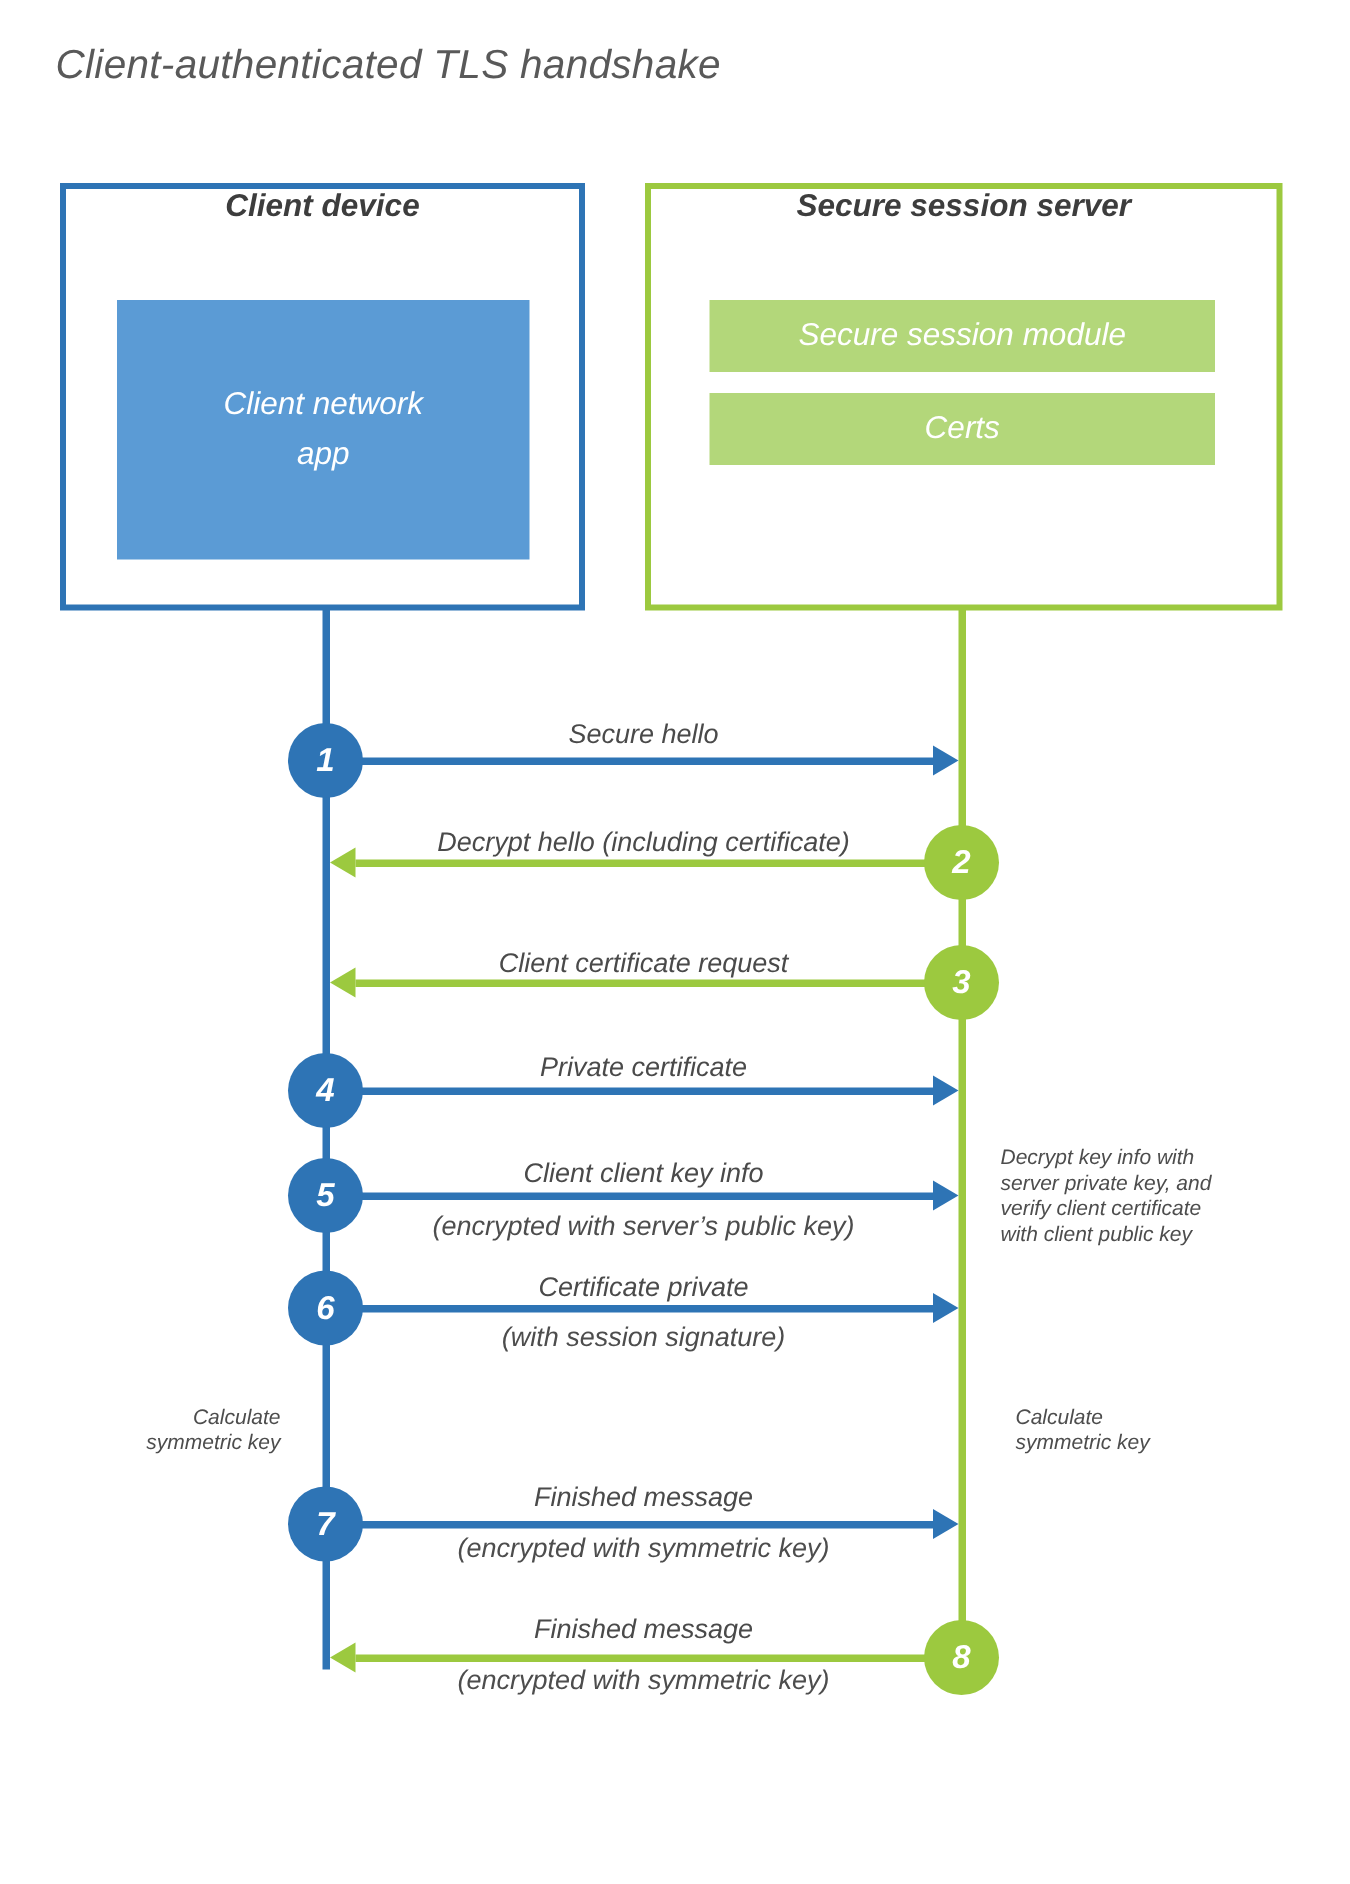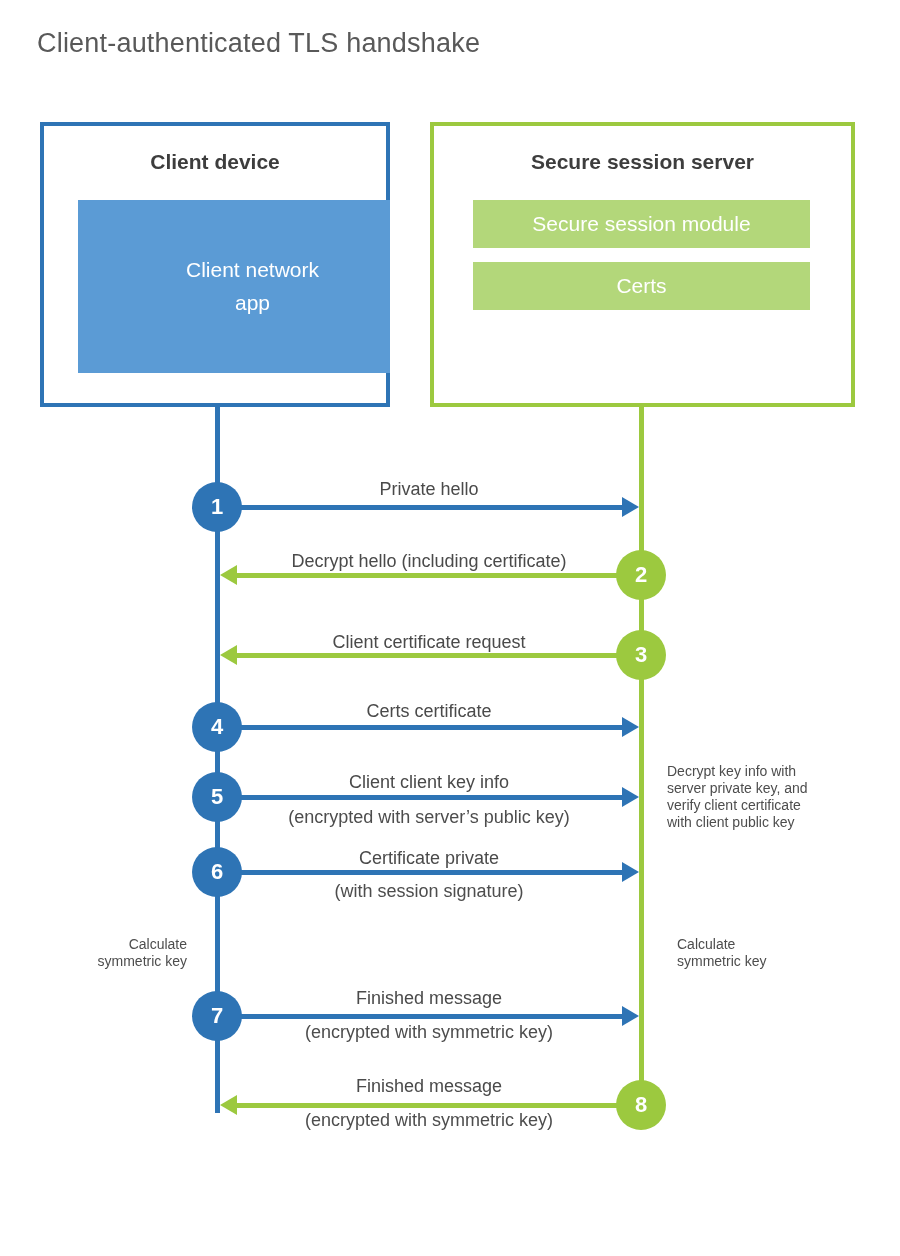--- a/index.html
+++ b/index.html
@@ -1,34 +1,34 @@
 <!DOCTYPE html>
 <html><head>
 <meta charset="utf-8">
 <style>
   html, body { margin:0; padding:0; background:#ffffff; }
   .canvas {
     position:relative; width:900px; height:1256px; background:#ffffff;
-    font-family:"Liberation Sans", sans-serif; overflow:hidden;
+    font-family:"Liberation Sans", sans-serif; overflow:hidden;font-style:italic;
   }
   .title {
     position:absolute; left:37px; top:28px;
     font-size:27px; font-weight:300; color:#595959; letter-spacing:0.2px;
   }
   .box { position:absolute; top:122px; height:285px; box-sizing:border-box; background:#ffffff; }
   .client-box { left:40px; width:350px; border:4px solid #2e74b5; }
   .server-box { left:430px; width:425px; border:4px solid #9cc93f; }
   .box-heading {
-    margin-top:24px; text-align:center;
+    text-align:center;
     font-size:21px; font-weight:bold; color:#3d3d3d;
   }
   .app-rect {
     position:absolute; left:78px; top:200px; width:275px; height:173px;
     background:#5b9bd5; display:flex; align-items:center; justify-content:center;
-    color:#ffffff; font-size:21px; text-align:center; line-height:1.55; white-space:pre-line;padding-left:37px;
+    color:#ffffff; font-size:21px; text-align:center; line-height:1.55; white-space:pre-line;
   }
   .bar {
     position:absolute; left:473px; width:337px; height:48px;
     background:#b3d77a; display:flex; align-items:center; justify-content:center;
     color:#ffffff; font-size:21px;
   }
   .vline { position:absolute; width:5px; }
   .hline { position:absolute; height:5px; }
   .blue-bg { background:#2e74b5; }
   .green-bg { background:#9cc93f; }
@@ -79,42 +79,42 @@
   </div>
   <div class="bar" style="top:262px">Certs</div>
   <div class="bar" style="top:200px">Secure session module</div>
 
   <div class="vline blue-bg" style="left:215px;top:405px;height:708px"></div>
   <div class="vline green-bg" style="left:639px;top:405px;height:700px"></div>
 
   <div>
     <div class="hline blue-bg" style="left:217px;top:505px;width:405px"></div>
     <div class="ah ah-right-blue" style="left:622px;top:497px"></div>
-    <div class="msg" style="top:478px">Private hello</div>
+    <div class="msg" style="top:478px">Secure hello</div>
     <div class="badge blue-bg" style="left:192px;top:482px">1</div>
   </div>
 
   <div>
     <div class="ah ah-left-green" style="left:220px;top:565px"></div>
     <div class="hline green-bg" style="left:237px;top:573px;width:404px"></div>
     <div class="msg" style="top:550px">Decrypt hello (including certificate)</div>
     <div class="badge green-bg" style="left:616px;top:550px">2</div>
   </div>
 
   <div>
     <div class="ah ah-left-green" style="left:220px;top:645px"></div>
     <div class="hline green-bg" style="left:237px;top:653px;width:404px"></div>
     <div class="msg" style="top:631px">Client certificate request</div>
     <div class="badge green-bg" style="left:616px;top:630px">3</div>
   </div>
 
   <div>
     <div class="hline blue-bg" style="left:217px;top:725px;width:405px"></div>
     <div class="ah ah-right-blue" style="left:622px;top:717px"></div>
-    <div class="msg" style="top:700px">Certs certificate</div>
+    <div class="msg" style="top:700px">Private certificate</div>
     <div class="badge blue-bg" style="left:192px;top:702px">4</div>
   </div>
 
   <div>
     <div class="hline blue-bg" style="left:217px;top:795px;width:405px"></div>
     <div class="ah ah-right-blue" style="left:622px;top:787px"></div>
     <div class="msg" style="top:771px">Client client key info</div>
     <div class="sub" style="top:808px">(encrypted with server’s public key)</div>
     <div class="badge blue-bg" style="left:192px;top:772px">5</div>
   </div>

